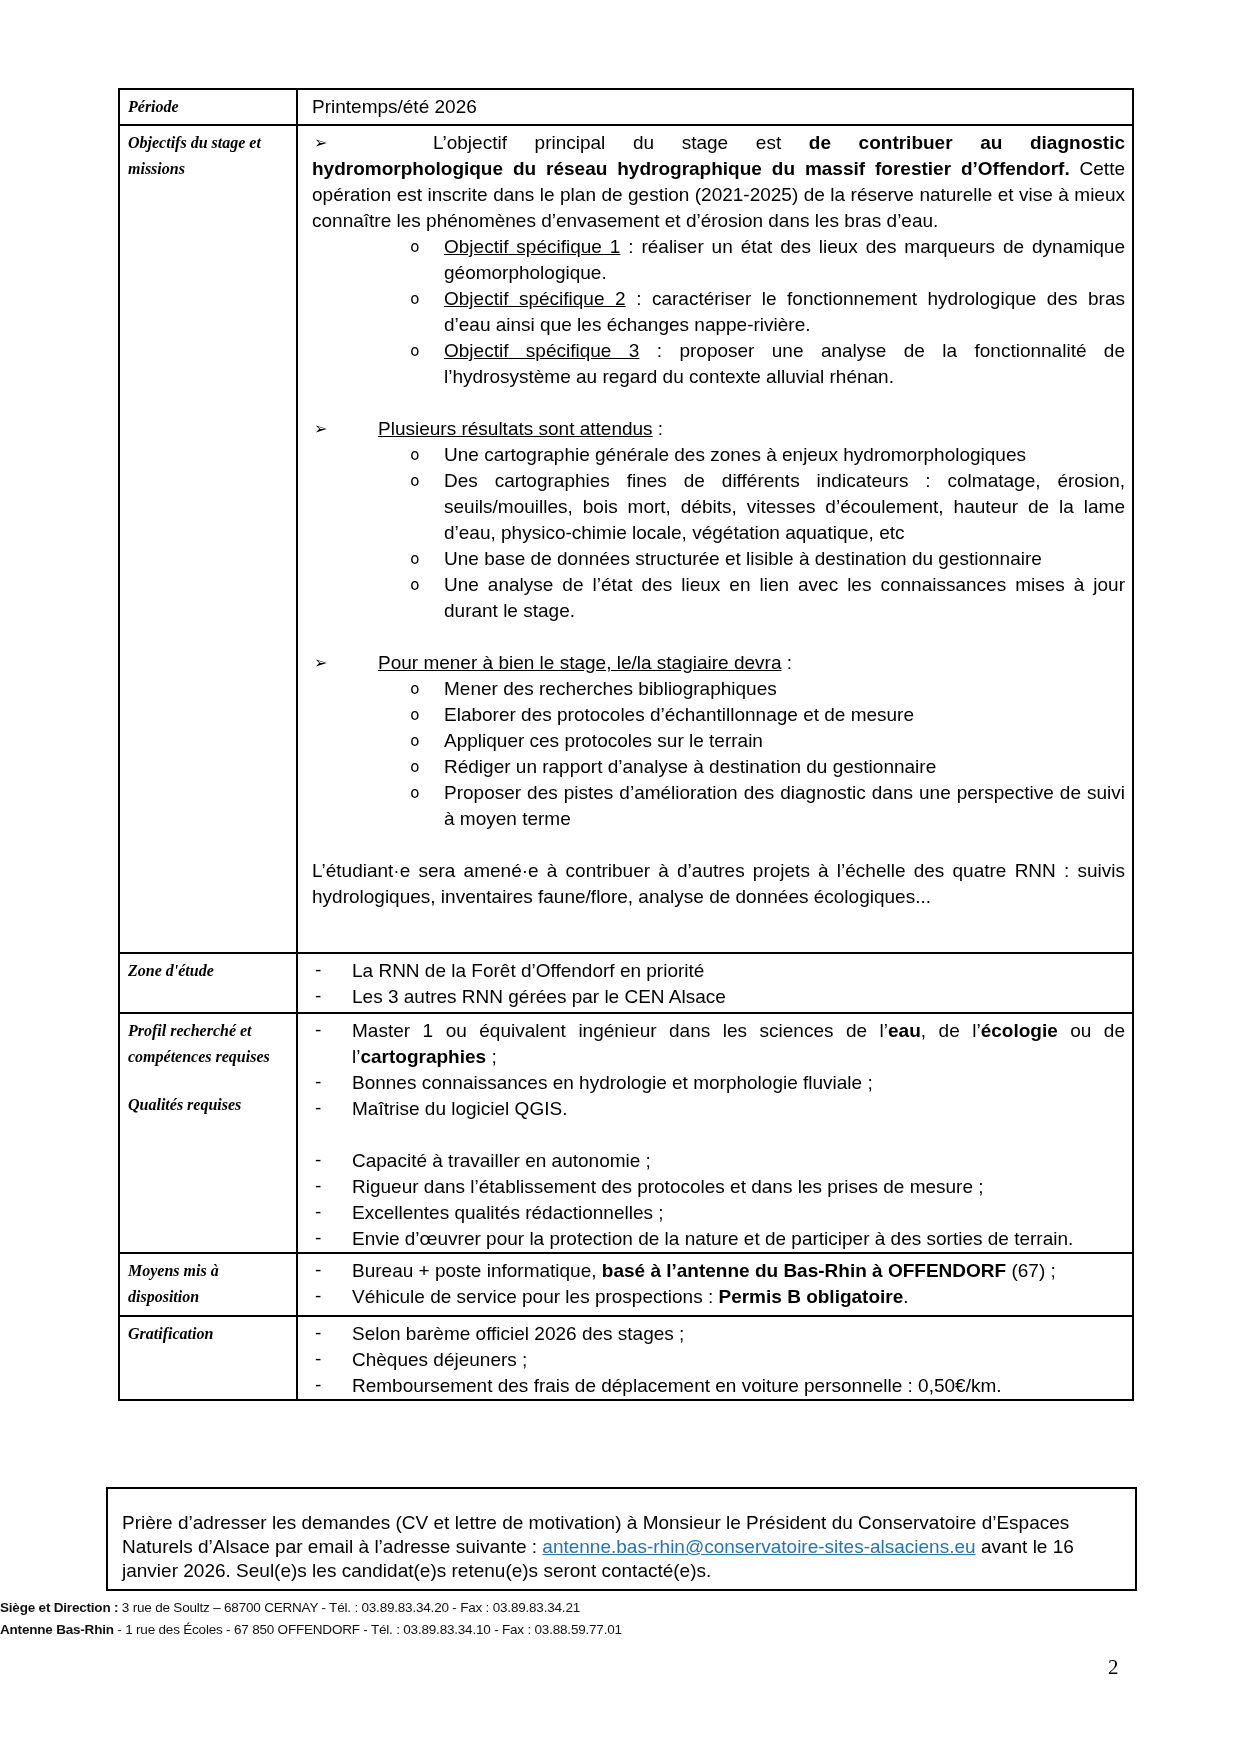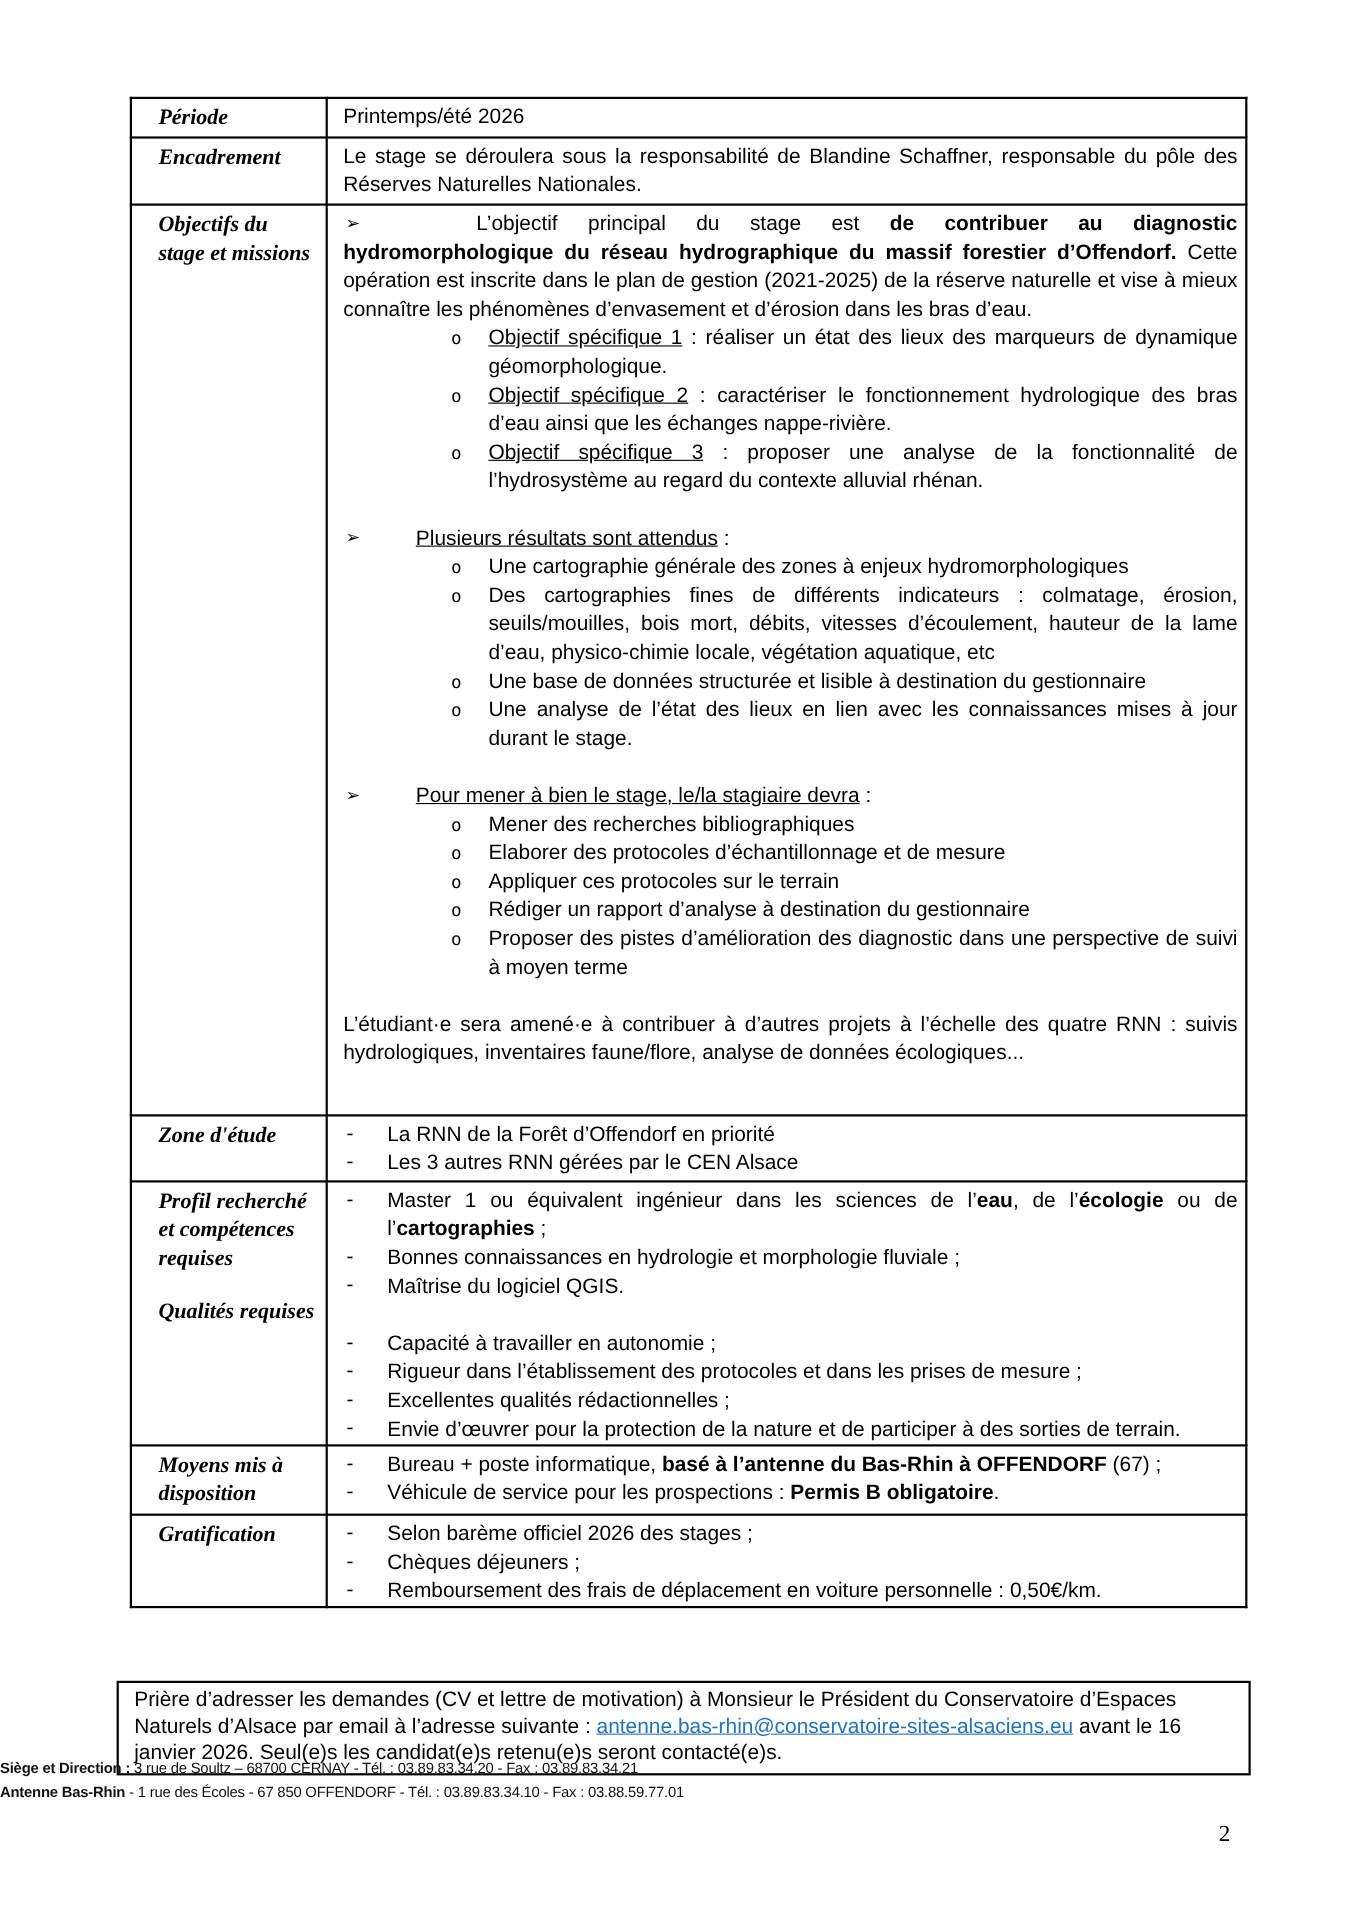--- a/index.html
+++ b/index.html
@@ -13,22 +13,22 @@
   table.doc{
     position:absolute;left:118px;top:88px;width:1014px;
     border-collapse:collapse;table-layout:fixed;
   }
   table.doc td{
     border:2px solid #000;vertical-align:top;
   }
   td.lbl{
     font-family:"Liberation Serif","DejaVu Serif",serif;
     font-style:italic;font-weight:bold;
-    font-size:20px;line-height:26px;
-    padding:4px 6px 4px 24px;
+    font-size:16px;line-height:26px;
+    padding:4px 6px 4px 8px;
   }
   td.val{
     font-size:19px;line-height:26px;
     padding:4px 7px 0 14px;
   }
   .justify{text-align:justify;}
   .p-arrow{position:relative;}
   .p-arrow>.arrow{position:absolute;left:2px;top:0;font-size:16px;text-indent:0;}
   .ind-main{text-indent:121px;}
   .ind-head{text-indent:66px;}
@@ -39,23 +39,23 @@
     font-size:16px;
   }
   .d-item{position:relative;padding-left:40px;text-align:justify;}
   .d-item>.mk{position:absolute;left:3px;top:-1px;}
   .sp26{height:26px;}
   .u{text-decoration:underline;}
   .bd{font-weight:bold;}
   .lbl2{display:block;margin-top:22px;}
 
   .note{
-    position:absolute;left:106px;top:1528px;width:999px;
+    position:absolute;left:106px;top:1487px;width:999px;
     border:2px solid #000;
-    padding:4px 14px 6px 14px;
+    padding:22px 14px 6px 14px;
     font-size:19px;line-height:24px;
   }
   .note .link{color:#2574B9;text-decoration:underline;cursor:pointer;}
 
   .footer{
     position:absolute;left:0;top:1597px;width:1106px;
     text-align:left;font-size:13.5px;line-height:22px;
     letter-spacing:-0.2px;color:#111;
   }
   .footer .lnk{text-decoration:underline;color:#111;cursor:pointer;}
@@ -76,24 +76,20 @@
         <col style="width:178px">
         <col style="width:836px">
       </colgroup>
 
     <tbody>
         <tr style="height:36px">
       <td class="lbl">Période</td>
       <td class="val">Printemps/été 2026</td>
     </tr>
 
-    <tr style="height:61px">
-      <td class="lbl">Encadrement</td>
-      <td class="val justify">Le stage se déroulera sous la responsabilité de Blandine Schaffner, responsable du pôle des Réserves Naturelles Nationales.</td>
-    </tr>
 
     <tr style="height:828px">
       <td class="lbl">Objectifs du stage et missions</td>
       <td class="val">
 
         <div class="p-arrow ind-main justify">
           <span class="arrow">➢</span>
           <span>L’objectif principal du stage est </span><span class="bd">de contribuer au diagnostic hydromorphologique du réseau hydrographique du massif forestier d’Offendorf.</span><span> Cette opération est inscrite dans le plan de gestion (2021-2025) de la réserve naturelle et vise à mieux connaître les phénomènes d’envasement et d’érosion dans les bras d’eau.</span>
         </div>
 

